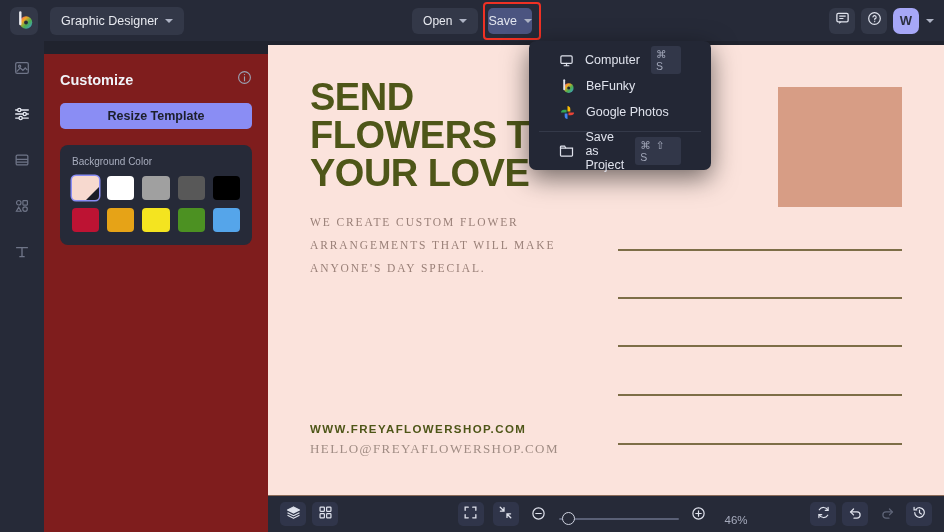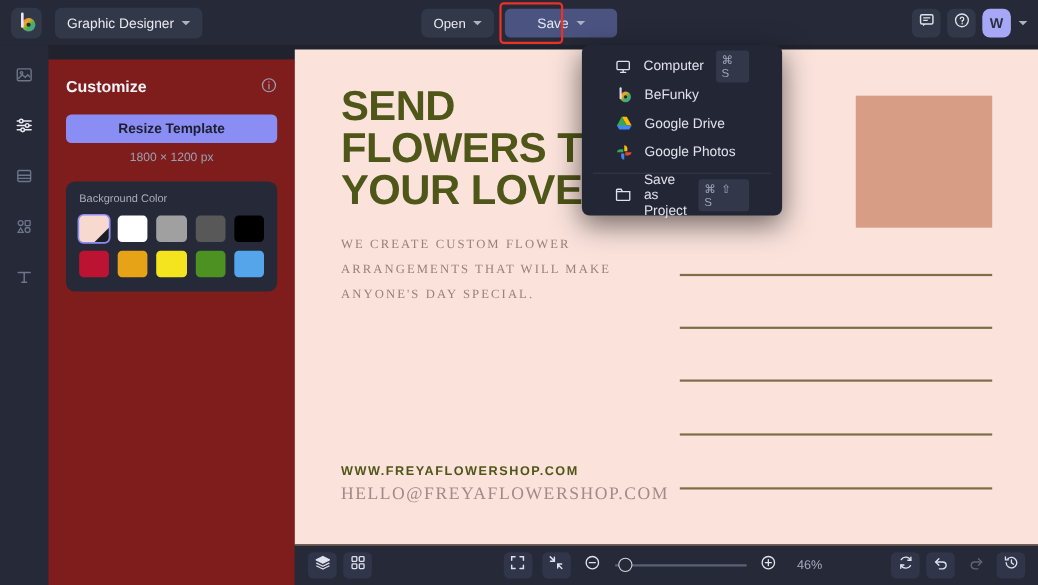--- a/index.html
+++ b/index.html
@@ -45,21 +45,21 @@
   .top-center > * { pointer-events: auto; }
   .open-btn {
     height: 26px; background: #333848; border-radius: 6px;
     display: flex; align-items: center; gap: 7px; padding: 0 11px;
     cursor: pointer;
   }
   .open-btn span.lbl { color: #e8eaf0; font-size: 12px; }
   .save-wrap { position: relative; }
   .save-btn {
     height: 26px; background: #4b5480; border-radius: 5px;
-    display: flex; align-items: center; gap: 7px; padding: 0 29px;
+    display: flex; align-items: center; gap: 7px; padding: 0 0;
     cursor: pointer;
   }
   .save-btn span.lbl { color: #e3e6ef; font-size: 12.5px; }
   .save-highlight {
     position: absolute; left: -5px; top: -6px; width: 58px; height: 38px;
     border: 2px solid #ef3124; border-radius: 4px; pointer-events: none;
   }
   .top-right {
     position: absolute; right: 10px; top: 0; height: 41px;
     display: flex; align-items: center; gap: 6px;
@@ -135,21 +135,21 @@
     color: #9a8078; font-size: 11.5px; line-height: 23px;
     letter-spacing: 1.9px;
     font-family: "Liberation Serif", serif;
   }
   .url-main {
     position: absolute; left: 42px; top: 378px;
     color: #4e5618; font-size: 11.5px; font-weight: bold; letter-spacing: 1.4px;
   }
   .url-sub {
     position: absolute; left: 42px; top: 396px;
-    color: #a08c84; font-size: 16px; letter-spacing: 1.4px;
+    color: #a08c84; font-size: 13px; letter-spacing: 1.4px;
     font-family: "Liberation Serif", serif;
   }
   .photo-box {
     position: absolute; left: 510px; top: 42px; width: 124px; height: 120px;
     background: #d79d85;
   }
   .rule {
     position: absolute; left: 350px; width: 284px; height: 1.5px; background: #7d6e47;
   }
 
@@ -174,21 +174,21 @@
 
   
   .bottombar {
     position: absolute; left: 268px; bottom: 0; width: 676px; height: 37px;
     background: #262a38; display: flex; align-items: center;
     border-top: 1px solid #8a6a58;
   }
   .bb-left { display: flex; gap: 6px; margin-left: 12px; }
   .bb-center {
     position: absolute; left: 0; right: 0;
-    display: flex; align-items: center; justify-content: center; gap: 9px;
+    display: flex; align-items: flex-end; justify-content: center; gap: 9px;
     pointer-events: none;
   }
   .bb-center > * { pointer-events: auto; }
   .bb-right { position: absolute; right: 12px; display: flex; gap: 6px; }
   .bb-btn {
     width: 26px; height: 24px; border-radius: 5px; background: #30354a;
     display: flex; align-items: center; justify-content: center; cursor: pointer;
   }
   .bb-plain {
     width: 22px; height: 22px; display: flex; align-items: center;
@@ -327,21 +327,20 @@
         <svg width="15" height="15" viewBox="0 0 16 16" fill="none" stroke="#9ba0b2" stroke-width="1.2">
           <circle cx="8" cy="8" r="6.3"></circle>
           <circle cx="8" cy="4.9" r="0.72" fill="#9ba0b2" stroke="none"></circle>
           <path d="M8 7.2 V11.4" stroke-linecap="round"></path>
         </svg>
       </span>
     </div>
     <div class="resize-btn">
       <span>Resize Template</span>
     </div>
-    <div class="dims">1800 × 1200 px</div>
 
     <div class="bg-card">
       <div class="bg-label">Background Color</div>
       <div class="sw-row">
         <div class="swatch sel" style="background:#f7d9cf">
           <span class="sw-tri"></span>
         </div>
         <div class="swatch" style="background:#ffffff"></div>
         <div class="swatch" style="background:#a0a0a0"></div>
         <div class="swatch" style="background:#585858"></div>
@@ -398,30 +397,20 @@
           </defs>
           <circle cx="11" cy="11.5" r="6.2" fill="url(#lg2)"></circle>
           <path d="M5.3 1.5 L5.3 13" stroke="#dfe2ec" stroke-width="2.4" stroke-linecap="round" fill="none"></path>
           <circle cx="11" cy="11.5" r="1.9" fill="#232735"></circle>
         </svg>
       </span>
       <span class="dd-label">BeFunky</span>
     </div>
     <div class="dd-item">
       <span class="dd-ico">
-        <svg width="15" height="14" viewBox="0 0 16 14">
-          <path d="M5.6 0.8 L10.4 0.8 L15.2 9.2 L10.4 9.2 Z" fill="#fbbc04"></path>
-          <path d="M5.6 0.8 L10.4 9.2 L8 13.2 L0.8 9.2 Z" fill="#34a853"></path>
-          <path d="M0.8 9.2 L15.2 9.2 L12.8 13.2 L3.2 13.2 Z" fill="#4285f4"></path>
-        </svg>
-      </span>
-      <span class="dd-label">Google Drive</span>
-    </div>
-    <div class="dd-item">
-      <span class="dd-ico">
         <svg width="15" height="15" viewBox="0 0 16 16">
           <path d="M8 1 C9.8 1 11 2.4 11 4.3 V7 H8 Z" fill="#fbbc04"></path>
           <path d="M15 8 C15 9.8 13.6 11 11.7 11 H9 V8 Z" fill="#ea4335"></path>
           <path d="M8 15 C6.2 15 5 13.6 5 11.7 V9 H8 Z" fill="#4285f4"></path>
           <path d="M1 8 C1 6.2 2.4 5 4.3 5 H7 V8 Z" fill="#34a853"></path>
         </svg>
       </span>
       <span class="dd-label">Google Photos</span>
     </div>
     <div class="dd-sep"></div>

